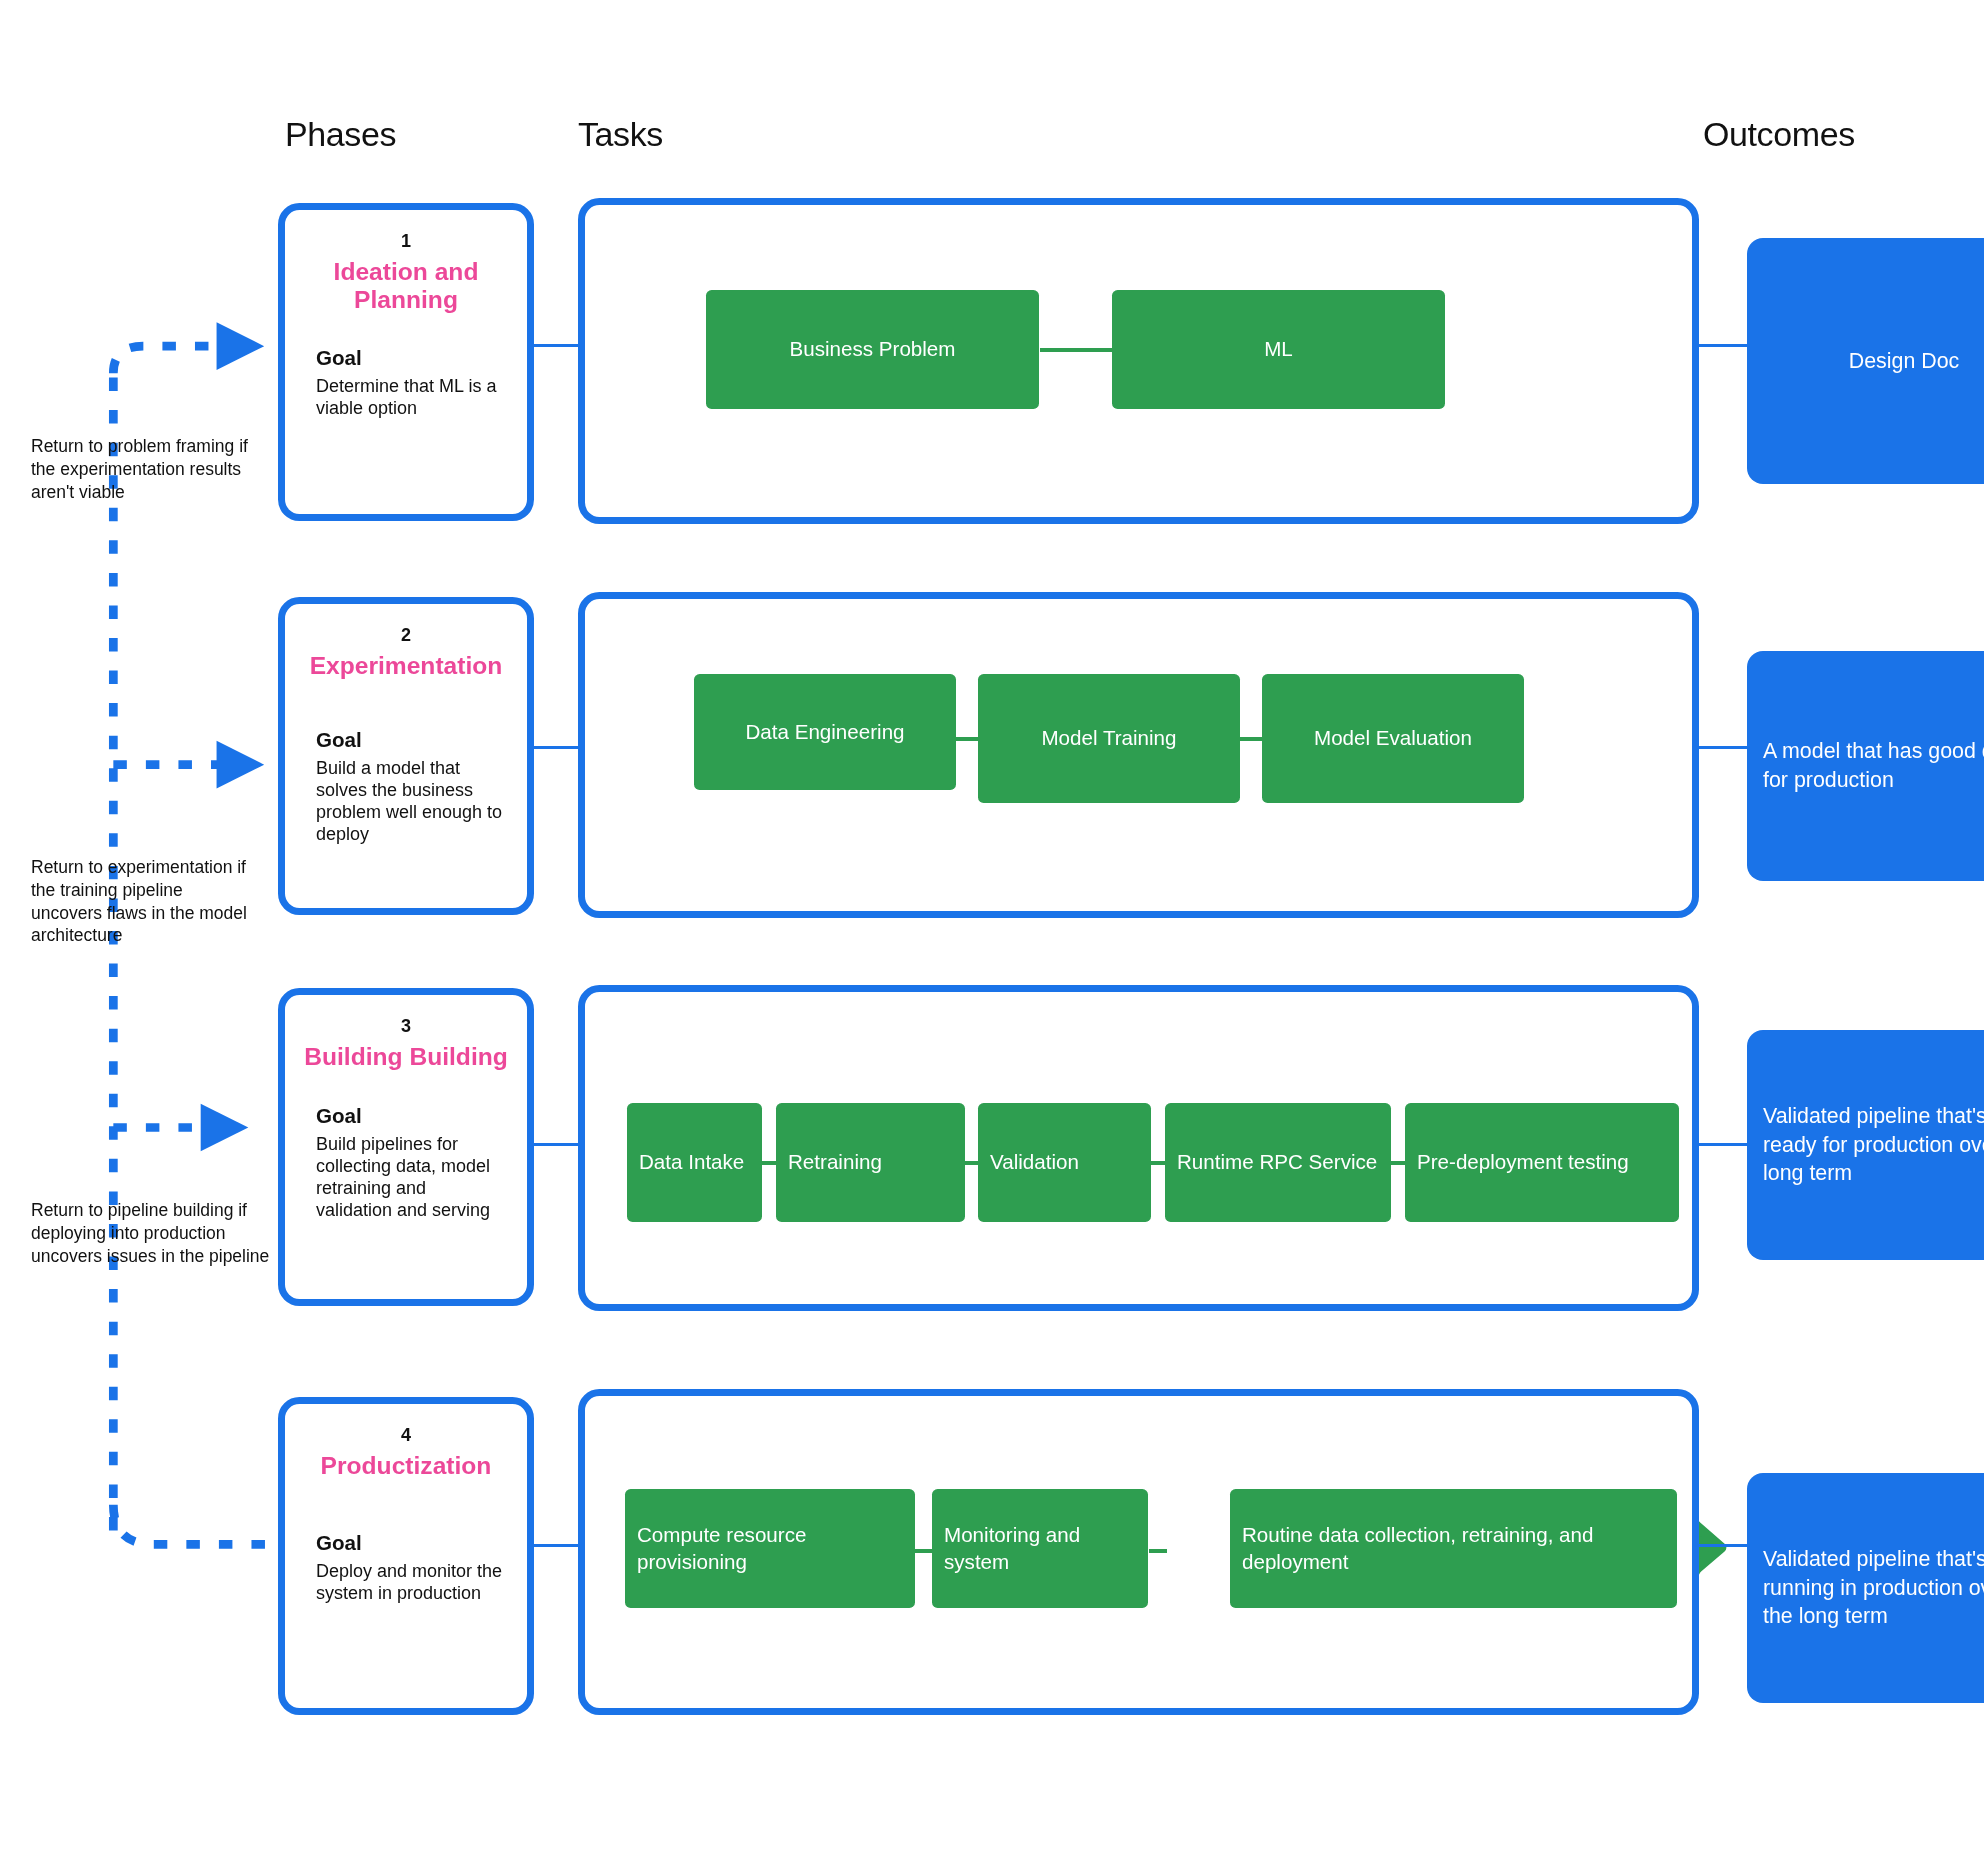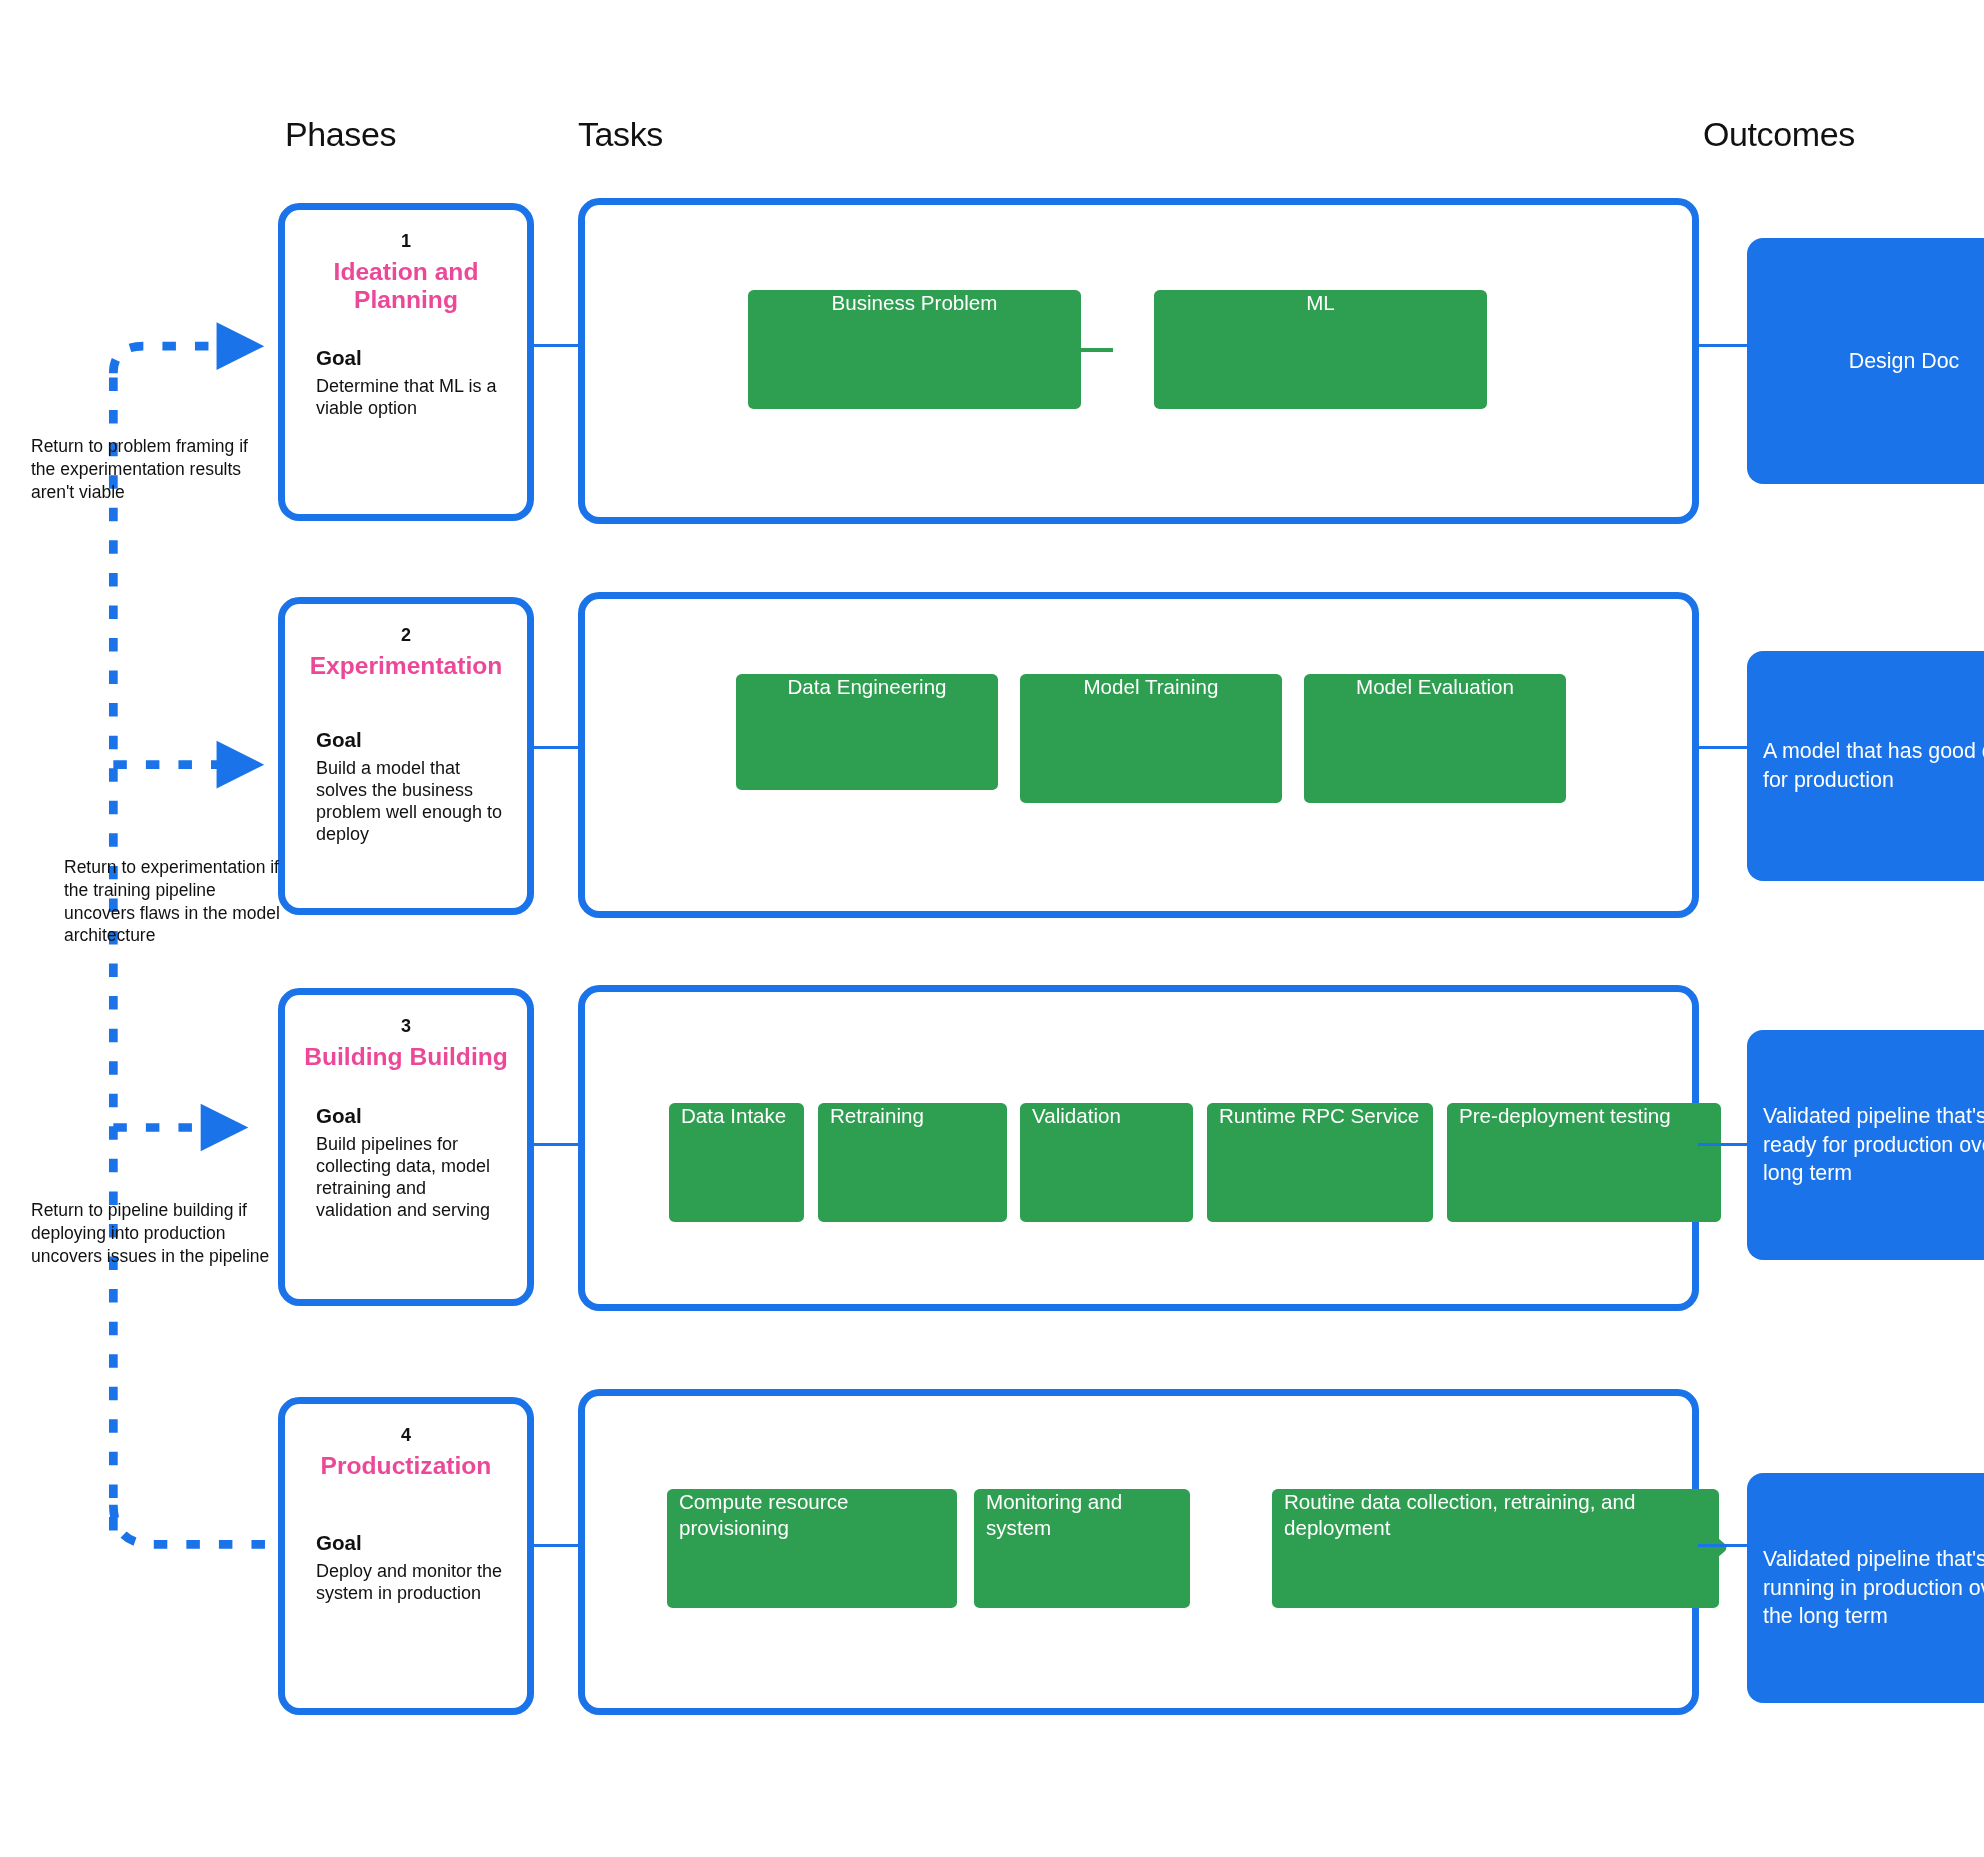--- a/index.html
+++ b/index.html
@@ -13,21 +13,21 @@
   .phase-card{position:absolute;box-sizing:border-box;border:7.1px solid #1a73e8;border-radius:21.4px;background:#fff;}
   .phase-num{position:absolute;left:0;right:0;text-align:center;font-size:18px;font-weight:bold;color:#111;}
   .phase-title{position:absolute;left:0;right:0;text-align:center;font-size:24.6px;font-weight:bold;line-height:1.12;color:#ec4899;padding:0 8px;box-sizing:border-box;}
   .goal-label{position:absolute;font-size:20.6px;font-weight:bold;color:#111;}
   .goal-text{position:absolute;font-size:18px;line-height:1.22;color:#111;}
 
   
   .tasks-panel{position:absolute;box-sizing:border-box;border:7.1px solid #1a73e8;border-radius:21.4px;background:#fff;}
 
   
-  .chip{position:absolute;box-sizing:border-box;background:#34a853;background:#2e9e50;border-radius:5.6px;color:#fff;display:flex;justify-content:flex-start;margin-left:42px;}
+  .chip{position:absolute;box-sizing:border-box;background:#34a853;background:#2e9e50;border-radius:5.6px;color:#fff;display:flex;align-items:center;justify-content:flex-start;}
   .chip.center{justify-content:center;text-align:center;}
   .chip span{font-size:20.6px;line-height:1.28;padding:0 12px;display:block;}
 
   
   .green-link{position:absolute;background:#2e9e50;height:4px;}
 
   
   .outcome{position:absolute;box-sizing:border-box;background:#1a73e8;border-radius:16px;color:#fff;display:flex;align-items:center;}
   .outcome.center{justify-content:center;text-align:center;}
   .outcome span{font-size:21.4px;line-height:1.35;padding:0 16px;display:block;}
@@ -211,17 +211,17 @@
         <span>Routine data collection, retraining, and deployment</span>
       </div>
   </div>
   <div class="blue-link" style="left:1698px;top:1544px;width:50px;"></div>
 
   <div class="outcome" style="left:1747px;top:1473px;width:314px;height:230px;">
       <span>Validated pipeline that's running in production over the long term</span>
     </div>
 
   <div class="ret-text" style="left:31px;top:435px;width:228px;">Return to problem framing if the experimentation results aren't viable</div>
-  <div class="ret-text" style="left:31px;top:856px;width:226px;margin-left:33px;">Return to experimentation if the training pipeline uncovers flaws in the model architecture</div>
+  <div class="ret-text" style="left:31px;top:856px;width:226px;">Return to experimentation if the training pipeline uncovers flaws in the model architecture</div>
   <div class="ret-text" style="left:31px;top:1199px;width:254px;">Return to pipeline building if deploying into production uncovers issues in the pipeline</div>
 
 </div>
 
 
 </body></html>

